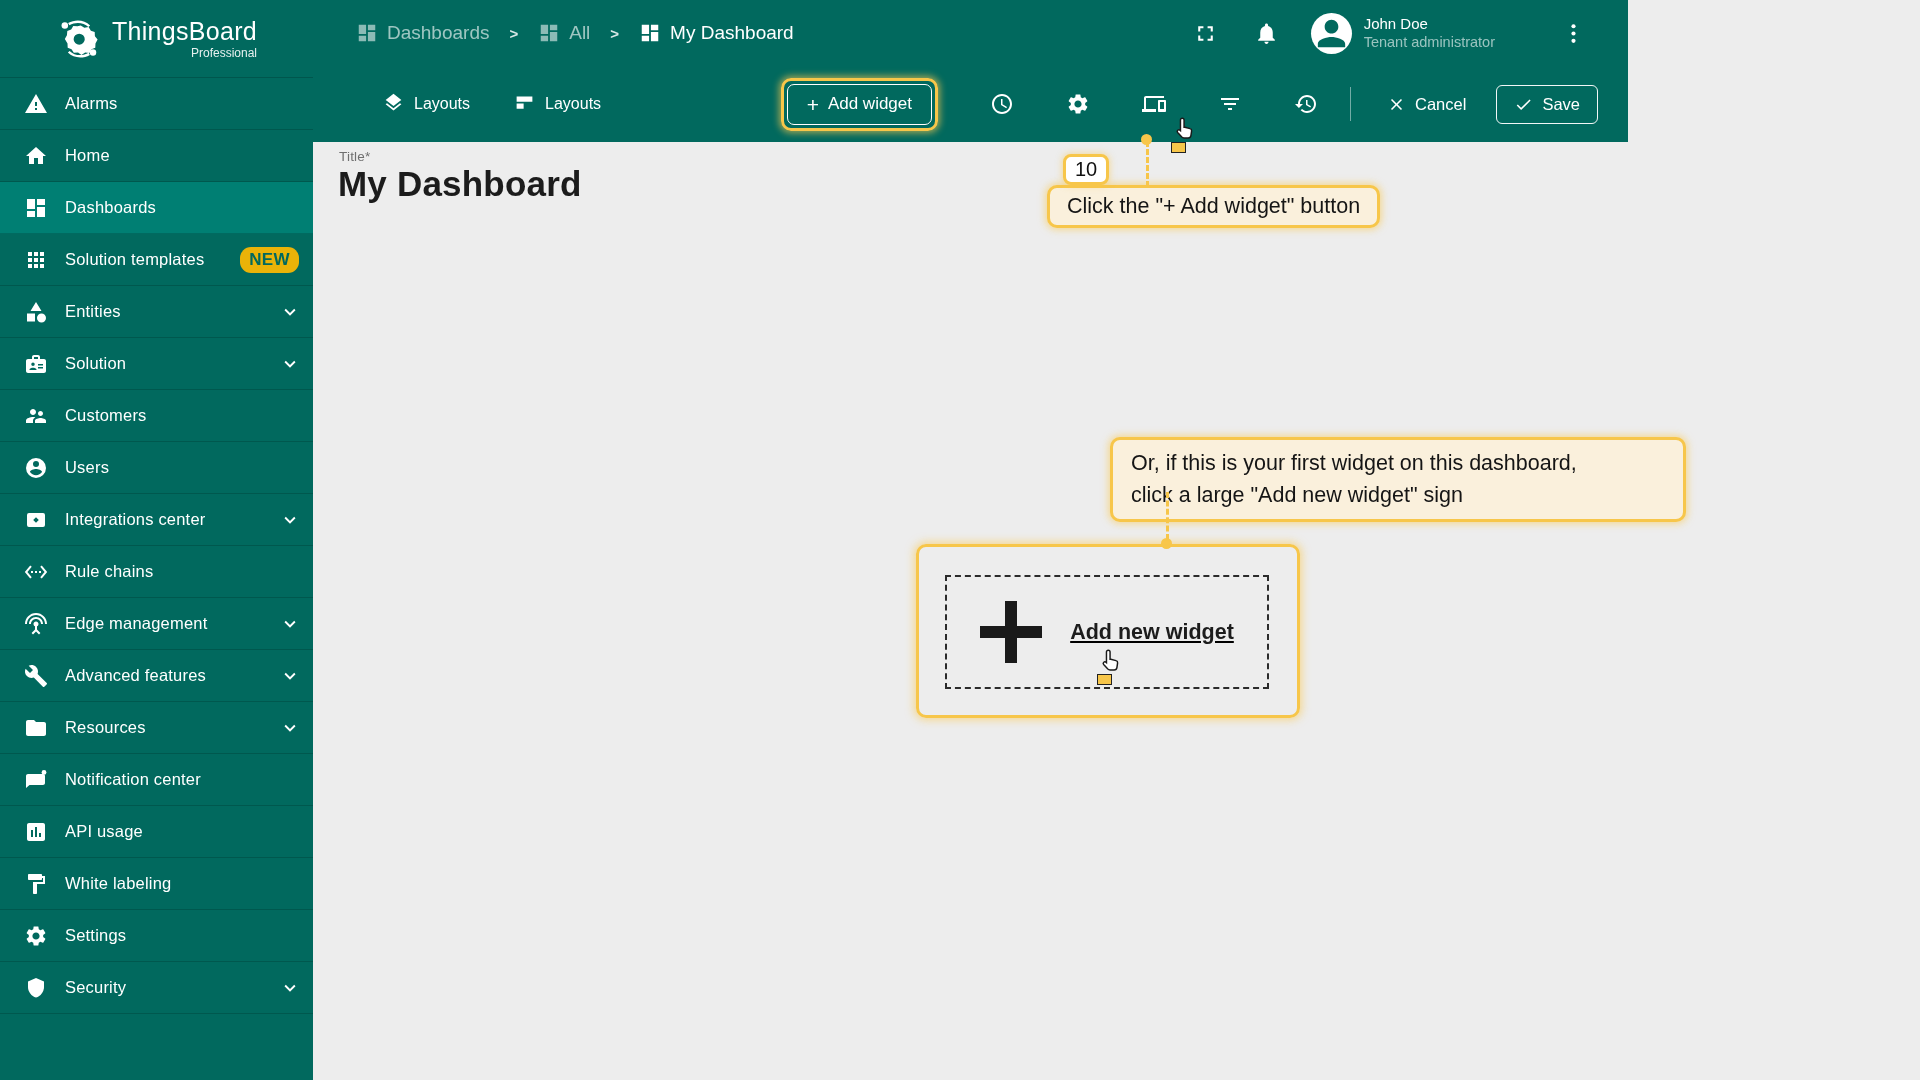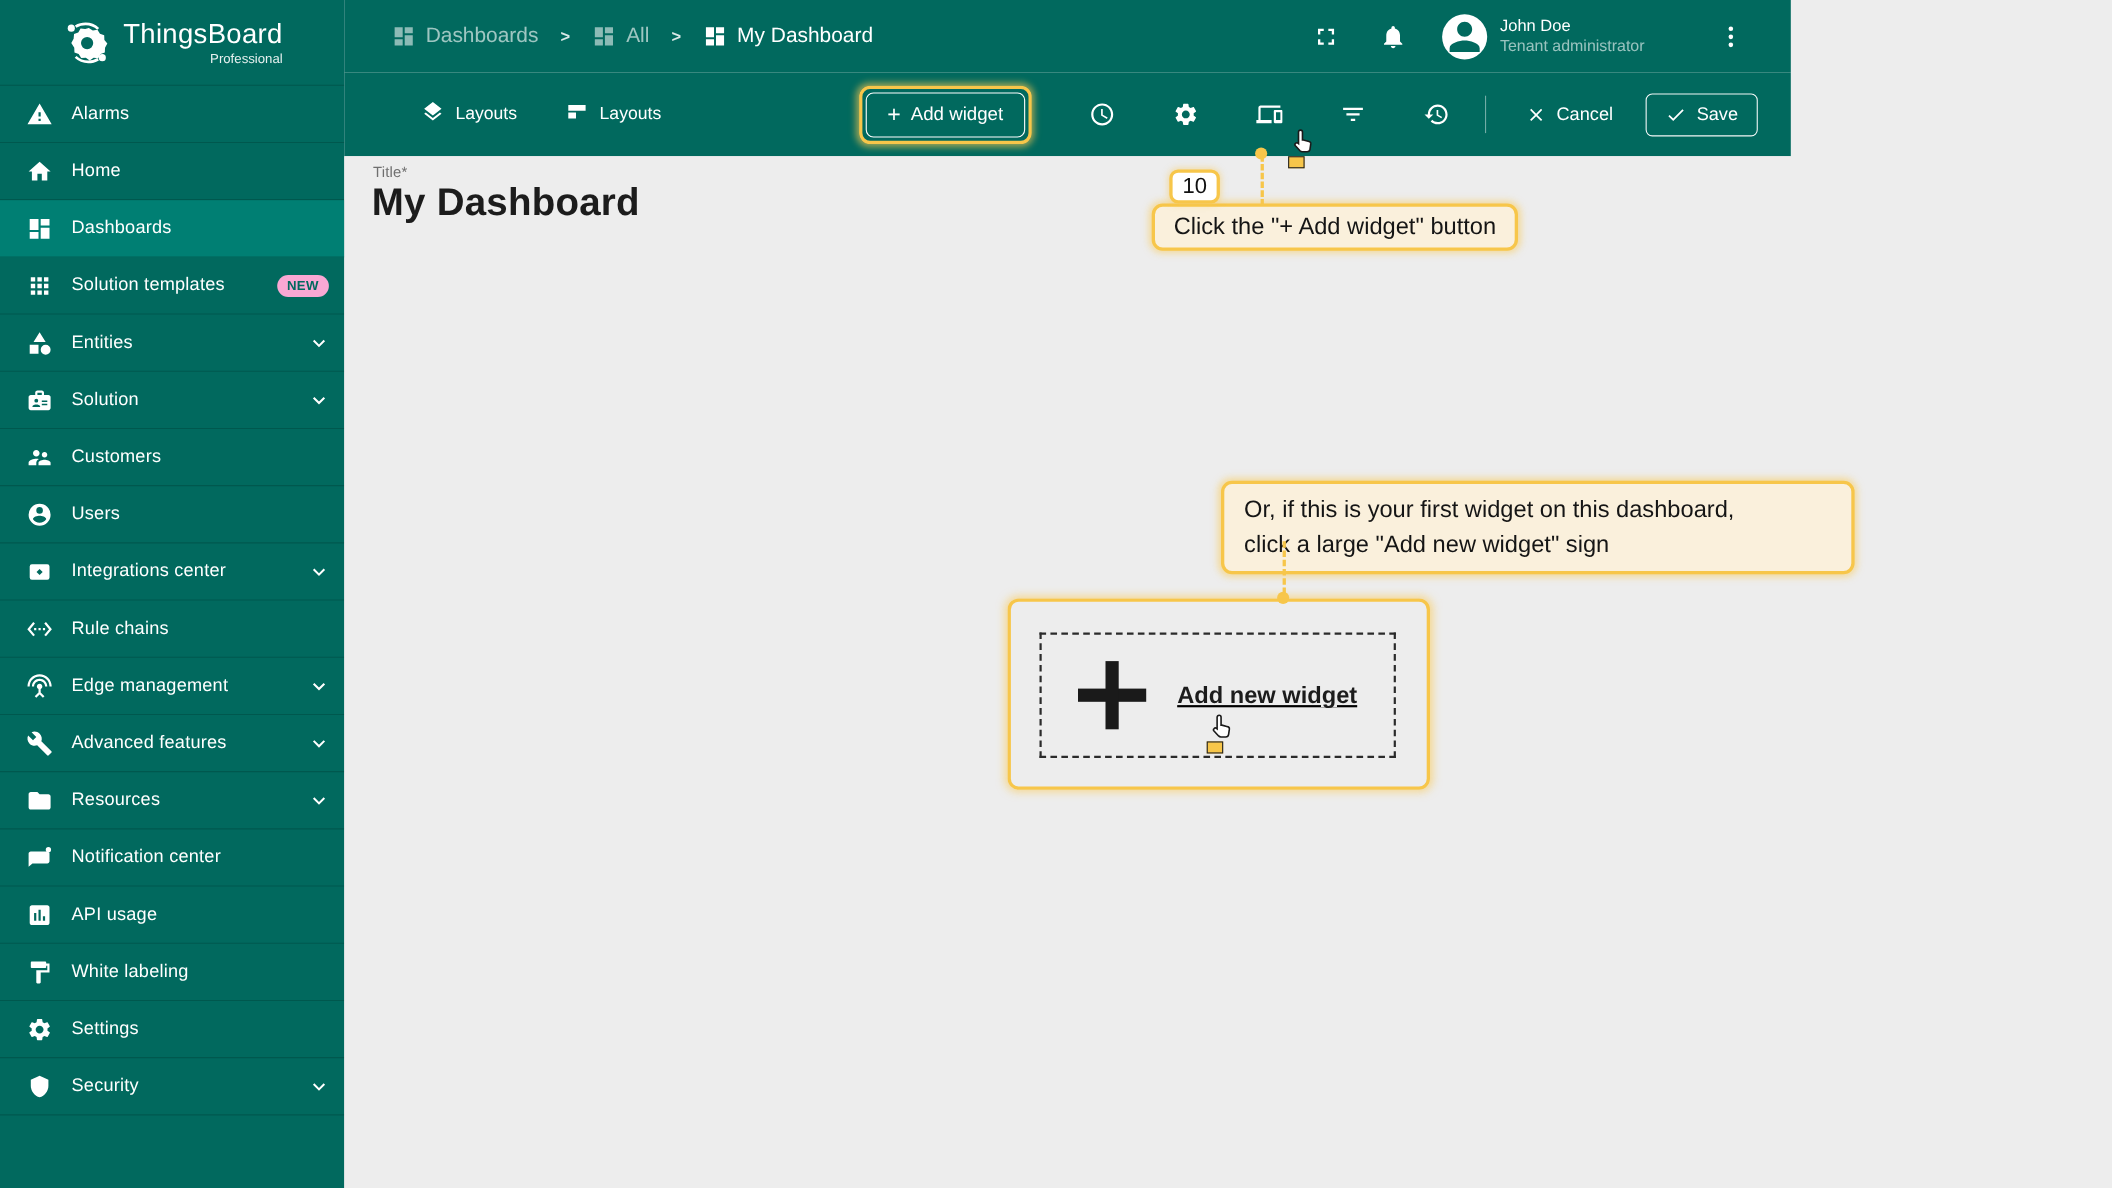--- a/index.html
+++ b/index.html
@@ -13,21 +13,21 @@
   .logo-icon svg{width:46px;height:46px;}
   .logo-text{display:flex;flex-direction:column;align-items:flex-end;line-height:1;}
   .brand{font-size:25px;font-weight:400;letter-spacing:.3px;}
   .brand-sub{font-size:12px;margin-top:3px;color:rgba(255,255,255,.9);}
   .menu{display:flex;flex-direction:column;}
   .side-item{height:51px;display:flex;align-items:center;border-bottom:1px solid rgba(0,0,0,.16);cursor:pointer;position:relative;}
   .side-item.selected{background:var(--teal_selected);}
   .side-item .ic{width:24px;height:24px;margin:0 17px 0 24px;display:inline-flex;}
   .side-item .ic svg{width:24px;height:24px;fill:#fff;}
   .side-label{font-size:16.5px;font-weight:500;letter-spacing:.2px;}
-  .new-badge{margin-left:auto;margin-right:14px;background:#f9a8d4;color:var(--teal);font-size:12px;font-weight:700;padding:3px 9px;border-radius:11px;letter-spacing:.4px;}
+  .new-badge{margin-left:auto;margin-right:14px;background:#eab308;color:var(--teal);font-size:17px;font-weight:700;padding:3px 9px;border-radius:11px;letter-spacing:.4px;}
   .chev{margin-left:auto;margin-right:12px;display:inline-flex;}
   .chev svg{width:22px;height:22px;fill:#fff;}
 
   
   .main{flex:1;display:flex;flex-direction:column;position:relative;}
   .topbar{height:66px;background:var(--teal);display:flex;align-items:center;color:#fff;}
   .breadcrumb{display:flex;align-items:center;padding-left:43px;gap:14px;}
   .crumb{display:flex;align-items:center;gap:9px;font-size:19px;color:rgba(255,255,255,.62);cursor:pointer;}
   .crumb .ic{display:inline-flex;}
   .crumb .ic svg{width:22px;height:22px;fill:rgba(255,255,255,.55);}

